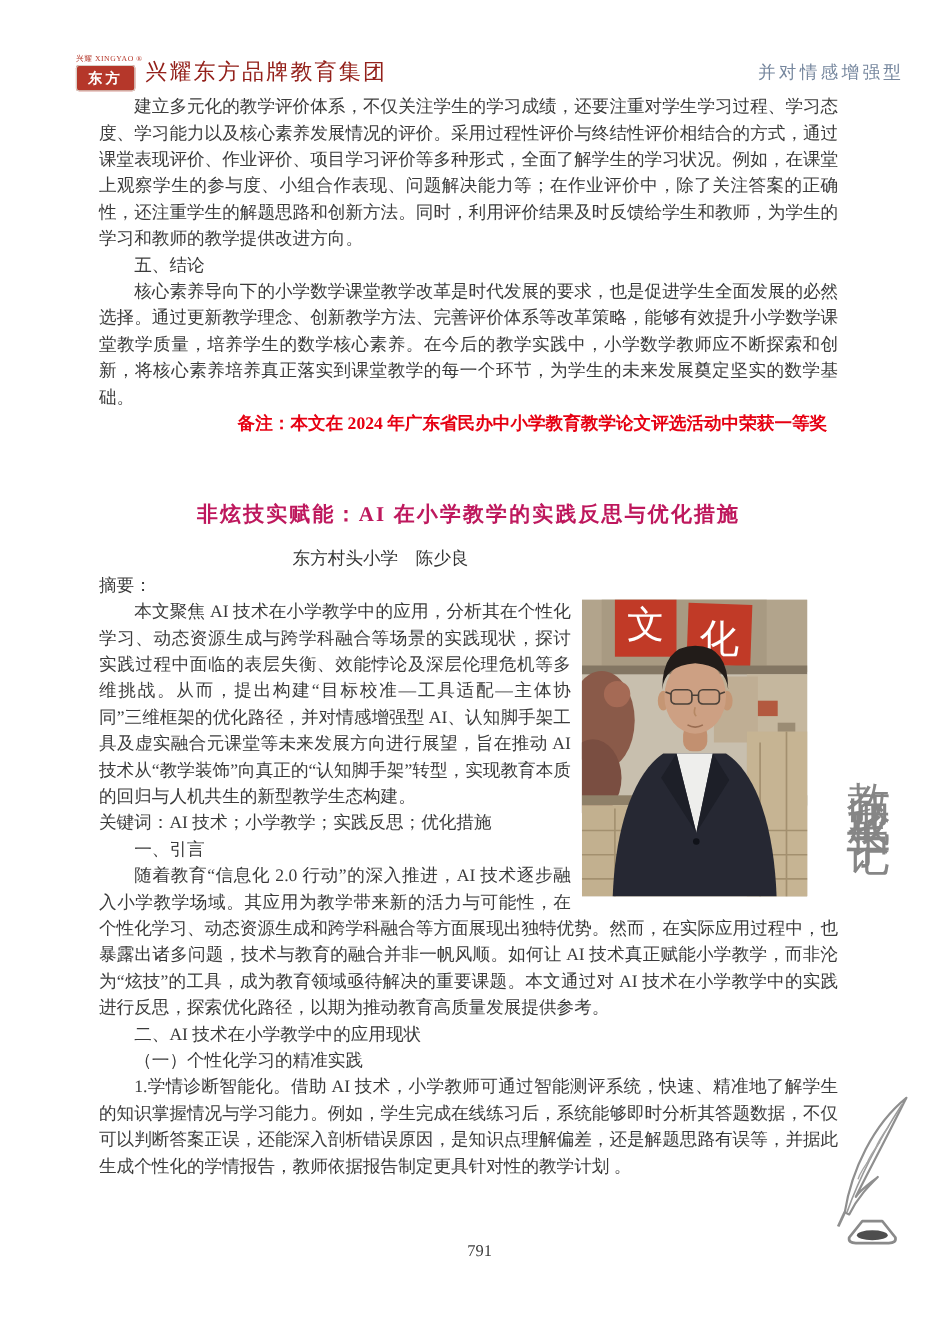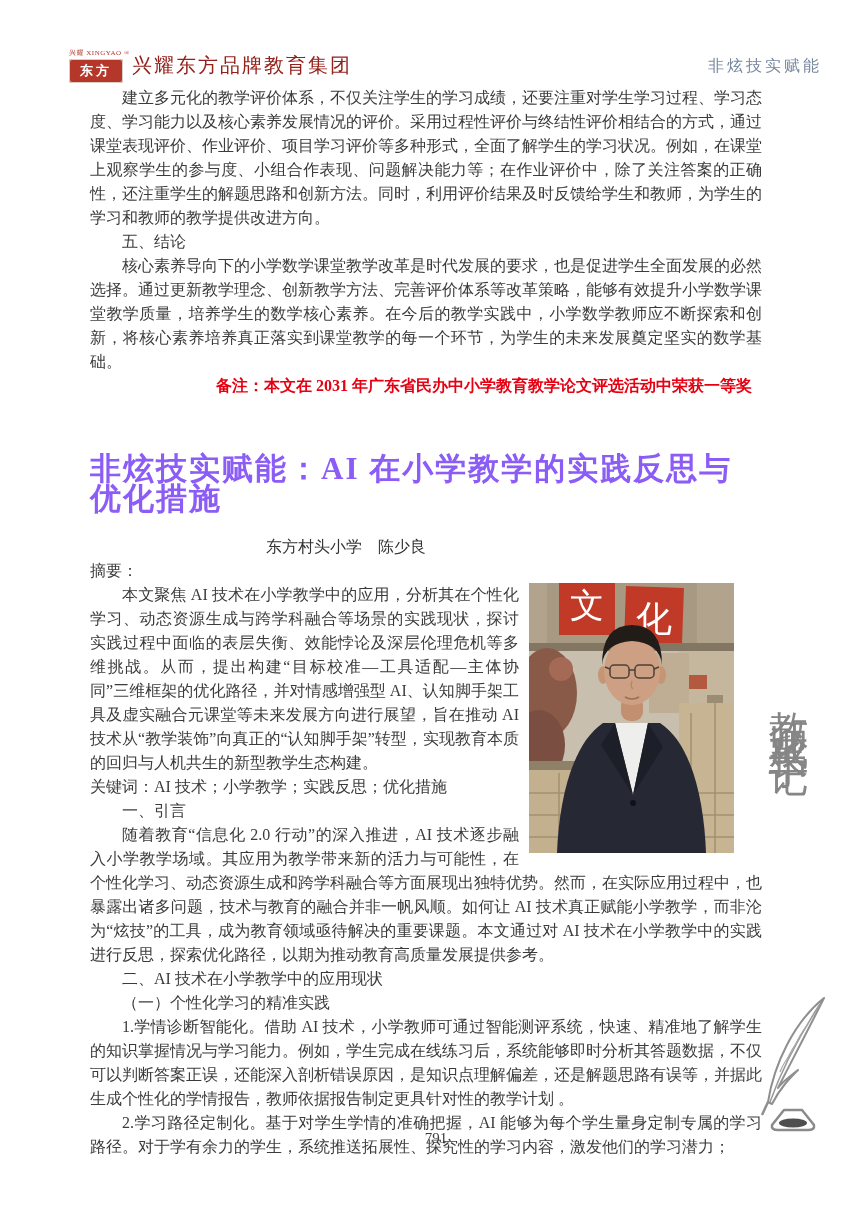--- a/index.html
+++ b/index.html
@@ -34,22 +34,22 @@
   }
   .content p { margin:0; }
   .indent { text-indent:2em; }
 
   .award {
     margin-top:4px; color:#e60012; font-weight:bold;
     text-align:right; padding-right:10px; text-indent:0;
   }
 
   .title {
-    margin-top:56px; text-align:left; font-size:31px; font-weight:bold;
-    letter-spacing:2px; line-height:30px; color:#8b5cf6;
+    margin-top:56px; text-align:center; font-size:19px; font-weight:bold;
+    letter-spacing:2px; line-height:30px; color:#be185d;
   }
   .byline {
     margin-top:12px; text-align:center; font-size:16px; color:#333;
     transform:translateX(-80px);
   }
   .abstract-label { margin-top:12px; }
 
   
   .photo-float {
     float:right; width:205px; height:270px; margin:0 28px 6px 10px; padding:0;
@@ -73,27 +73,27 @@
 </head>
 <body>
 
 <div class="page">
 
   <div class="logo">
     <div class="logo-small">兴耀 XINGYAO ®</div>
     <div class="logo-stamp">东方</div>
   </div>
   <div class="brand">兴耀东方品牌教育集团</div>
-  <div class="school">非炫技实赋能</div>
+  <div class="school">并对情感增强型</div>
 
   <main class="content">
     <p class="indent">建立多元化的教学评价体系，不仅关注学生的学习成绩，还要注重对学生学习过程、学习态度、学习能力以及核心素养发展情况的评价。采用过程性评价与终结性评价相结合的方式，通过课堂表现评价、作业评价、项目学习评价等多种形式，全面了解学生的学习状况。例如，在课堂上观察学生的参与度、小组合作表现、问题解决能力等；在作业评价中，除了关注答案的正确性，还注重学生的解题思路和创新方法。同时，利用评价结果及时反馈给学生和教师，为学生的学习和教师的教学提供改进方向。</p>
     <p class="indent">五、结论</p>
     <p class="indent">核心素养导向下的小学数学课堂教学改革是时代发展的要求，也是促进学生全面发展的必然选择。通过更新教学理念、创新教学方法、完善评价体系等改革策略，能够有效提升小学数学课堂教学质量，培养学生的数学核心素养。在今后的教学实践中，小学数学教师应不断探索和创新，将核心素养培养真正落实到课堂教学的每一个环节，为学生的未来发展奠定坚实的数学基础。</p>
-    <p class="award">备注：本文在 2031 年广东省民办中小学教育教学论文评选活动中荣获一等奖</p>
+    <p class="award">备注：本文在 2024 年广东省民办中小学教育教学论文评选活动中荣获一等奖</p>
 
     <h1 class="title">非炫技实赋能：AI 在小学教学的实践反思与优化措施</h1>
     <div class="byline">东方村头小学　陈少良</div>
 
     <p class="abstract-label">摘要：</p>
 
     <figure class="photo-float">
       <svg width="205" height="270" viewBox="0 0 205 270">
         <rect width="205" height="270" fill="#c8bfae"></rect>
         <rect width="205" height="66" fill="#b2a48c"></rect>
@@ -144,21 +144,20 @@
       </svg>
     </figure>
 
     <p class="indent">本文聚焦 AI 技术在小学教学中的应用，分析其在个性化学习、动态资源生成与跨学科融合等场景的实践现状，探讨实践过程中面临的表层失衡、效能悖论及深层伦理危机等多维挑战。从而，提出构建“目标校准—工具适配—主体协同”三维框架的优化路径，并对情感增强型 AI、认知脚手架工具及虚实融合元课堂等未来发展方向进行展望，旨在推动 AI 技术从“教学装饰”向真正的“认知脚手架”转型，实现教育本质的回归与人机共生的新型教学生态构建。</p>
     <p>关键词：AI 技术；小学教学；实践反思；优化措施</p>
     <p class="indent">一、引言</p>
     <p class="indent">随着教育“信息化 2.0 行动”的深入推进，AI 技术逐步融入小学教学场域。其应用为教学带来新的活力与可能性，在个性化学习、动态资源生成和跨学科融合等方面展现出独特优势。然而，在实际应用过程中，也暴露出诸多问题，技术与教育的融合并非一帆风顺。如何让 AI 技术真正赋能小学教学，而非沦为“炫技”的工具，成为教育领域亟待解决的重要课题。本文通过对 AI 技术在小学教学中的实践进行反思，探索优化路径，以期为推动教育高质量发展提供参考。</p>
     <p class="indent">二、AI 技术在小学教学中的应用现状</p>
     <p class="indent">（一）个性化学习的精准实践</p>
     <p class="indent">1.学情诊断智能化。借助 AI 技术，小学教师可通过智能测评系统，快速、精准地了解学生的知识掌握情况与学习能力。例如，学生完成在线练习后，系统能够即时分析其答题数据，不仅可以判断答案正误，还能深入剖析错误原因，是知识点理解偏差，还是解题思路有误等，并据此生成个性化的学情报告，教师依据报告制定更具针对性的教学计划 。</p>
-    <p class="indent">2.学习路径定制化。基于对学生学情的准确把握，AI 能够为每个学生量身定制专属的学习路径。对于学有余力的学生，系统推送拓展性、探究性的学习内容，激发他们的学习潜力；</p>
   </main>
 
   <div class="calligraphy">教师成长手记</div>
 
   <div class="quill">
     <svg width="92" height="142" viewBox="0 0 92 142">
       <path d="M76,4 C46,28 26,70 20,108 L24,110 C32,94 42,84 50,76 C40,84 34,88 30,94 C42,70 54,48 76,4 Z" fill="#fefefe" stroke="#8f8f8f" stroke-width="2" stroke-linejoin="round"></path>
       <path d="M72,10 C50,44 32,80 22,108" fill="none" stroke="#9a9a9a" stroke-width="1.5"></path>
       <g stroke="#a5a5a5" stroke-width="1.2" fill="none">
         <path d="M44,58 C38,66 34,72 32,78"></path>

